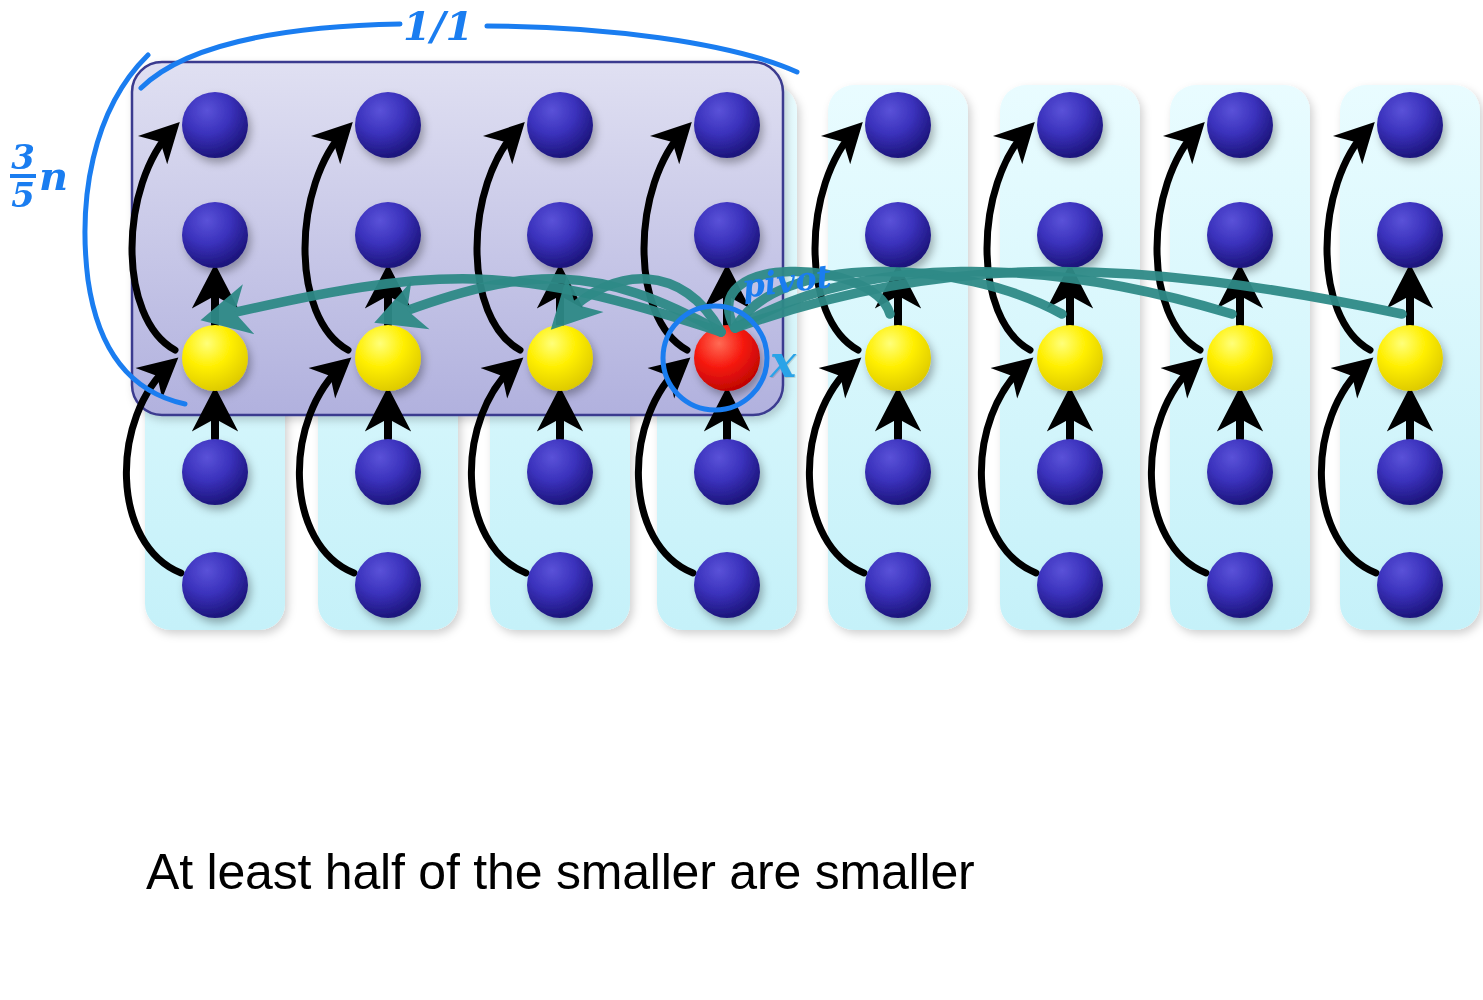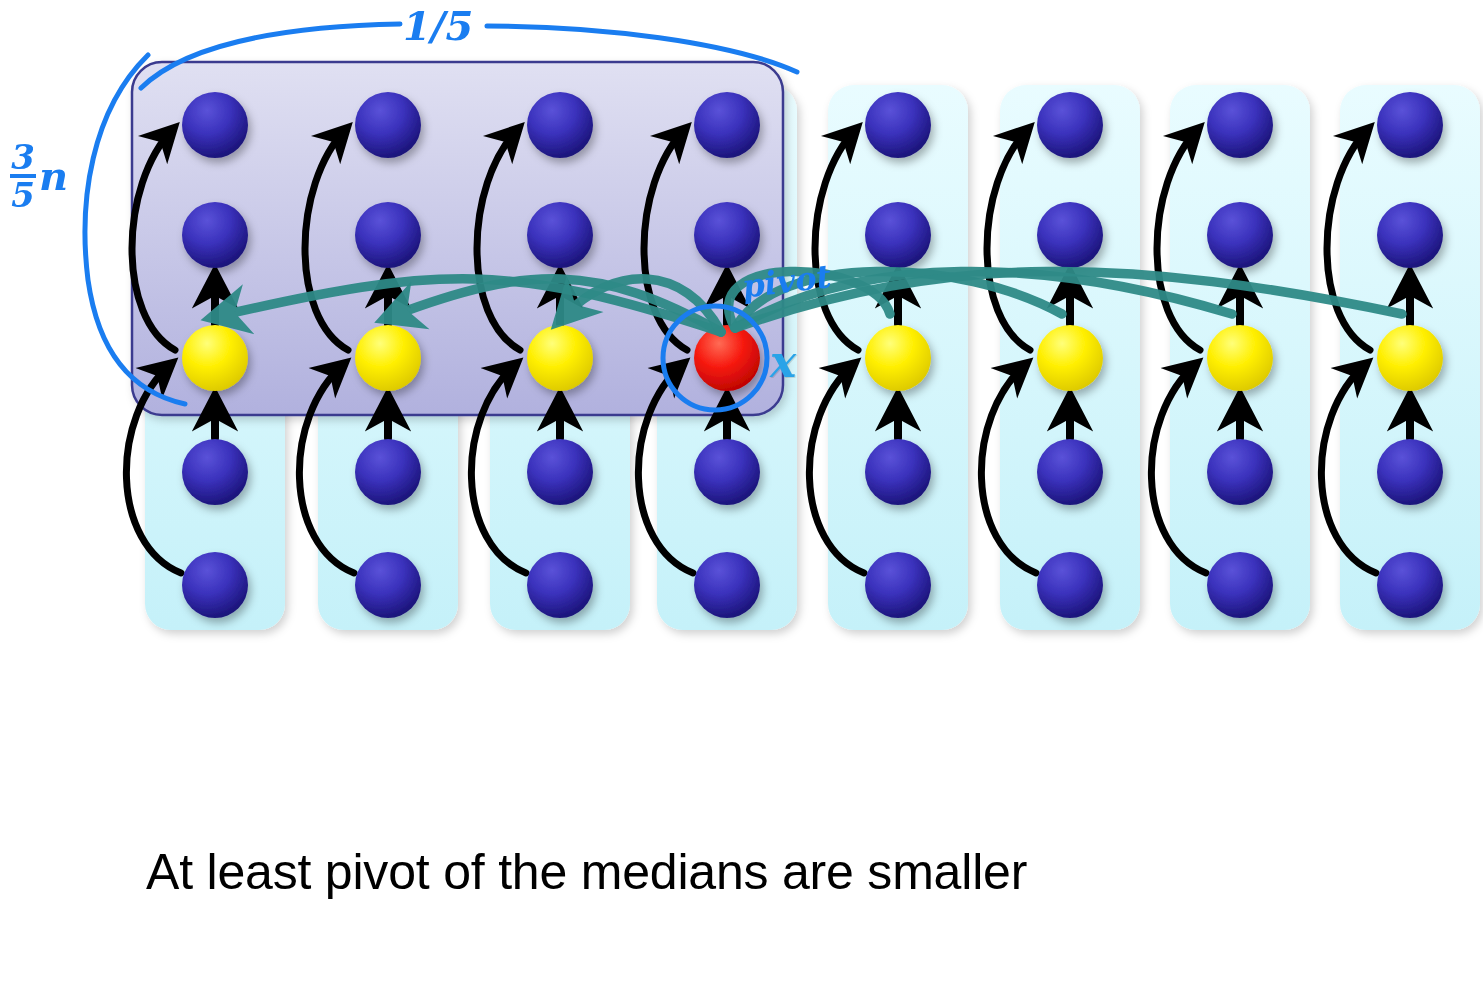--- a/index.html
+++ b/index.html
@@ -199,36 +199,36 @@
 
       <path d="M141,88 C190,40 300,26 400,24"></path>
       <path d="M487,26 C600,26 730,42 797,72"></path>
 
       <path d="M148,55 C92,110 78,200 88,280 C98,350 130,392 185,404"></path>
 
       <circle cx="715" cy="358" r="52" stroke-width="5"></circle>
     </g>
   </svg>
 
-  <div class="ink" id="ink-half">1/5</div>
+  <div class="ink" id="ink-half">1/1</div>
 
   <div class="ink" id="ink-frac">
     <span class="wrap">
       <span class="num">3</span>
       <span class="bar"></span>
       <span class="den">5</span>
     </span><span class="nn">n</span>
   </div>
 
   <div class="ink" id="ink-pivot">pivot</div>
 
   <div class="ink" id="ink-x">x</div>
 
   <div id="caption">
     <span class="ln">
-      <span>At least pivot of the medians are smaller</span>
+      <span>At least half of the smaller are smaller</span>
     </span>
     
     
     
   </div>
 
 </div>
 
 </body></html>

